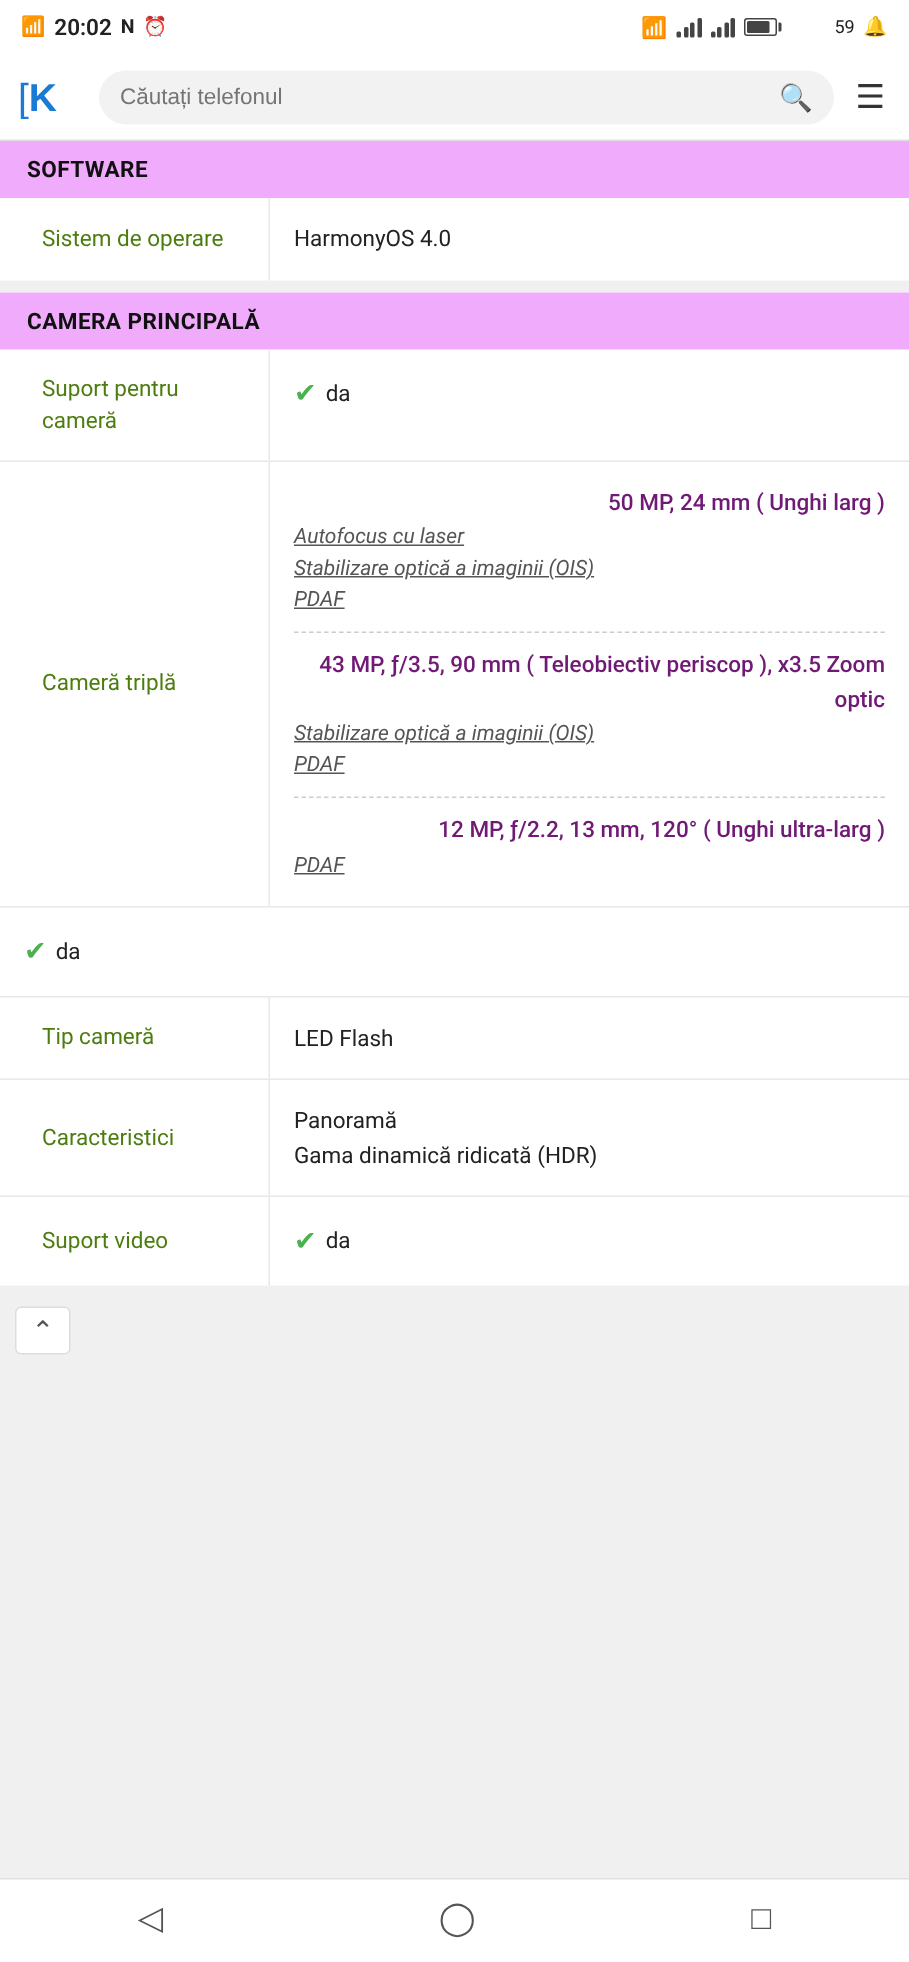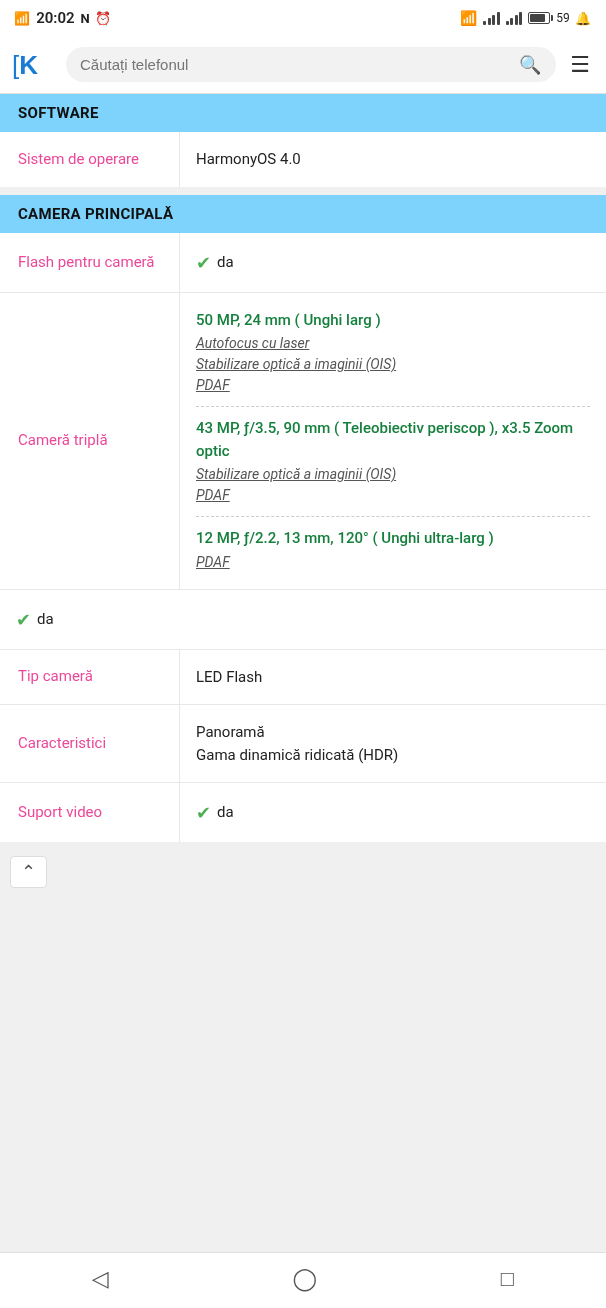--- a/index.html
+++ b/index.html
@@ -132,42 +132,42 @@
       flex: 1;
       background: #f0f0f0;
     }
 
     
     .section {
       background: #fff;
       margin-bottom: 8px;
     }
     .section-header {
-      background: #7dd3fc;
+      background: #f0abfc;
       padding: 10px 18px;
       font-weight: 700;
       font-size: 15px;
       color: #111;
       letter-spacing: 0.02em;
     }
 
     
     .spec-row {
       display: flex;
       border-bottom: 1px solid #e8e8e8;
       padding: 0;
     }
     .spec-row:last-child {
       border-bottom: none;
     }
     .spec-label {
       width: 180px;
       min-width: 180px;
-      padding: 16px 18px;
-      color: #ec4899;
+      padding: 16px 28px;
+      color: #4d7c0f;
       font-size: 15px;
       font-weight: 400;
       line-height: 1.4;
       border-right: 1px solid #e8e8e8;
       display: flex;
       align-items: center;
     }
     .spec-value {
       flex: 1;
       padding: 16px 16px;
@@ -194,22 +194,23 @@
       border-bottom: 1px dashed #ccc;
     }
     .camera-sub:last-child {
       border-bottom: none;
       margin-bottom: 0;
       padding-bottom: 0;
     }
     .camera-main-text {
       font-size: 15px;
       font-weight: 500;
-      color: #15803d;
+      color: #701a75;
       margin-bottom: 2px;
+      text-align: right;
     }
     .camera-sub-text {
       font-size: 14px;
       font-style: italic;
       color: #555;
       line-height: 1.5;
       text-decoration: underline;
     }
 
     
@@ -279,21 +280,21 @@
     </div>
     <div class="signal-bars">
       <div class="signal-bar" style="height:4px;"></div>
       <div class="signal-bar" style="height:7px;"></div>
       <div class="signal-bar" style="height:10px;"></div>
       <div class="signal-bar" style="height:13px;"></div>
     </div>
     <div class="battery-box">
       <div class="battery-fill"></div>
     </div>
-    <span style="font-size:12px;">59</span>
+    <span style="font-size:12px;margin-left:32px;">59</span>
     <span style="font-size:13px;">🔔</span>
   </div>
 </div>
 
 <div class="header">
   <div class="logo">
     <span class="logo-bracket">[</span>
     <span class="logo-k">K</span>
   </div>
   <div class="search-bar">
@@ -319,21 +320,21 @@
     </div>
   </div>
 
   <div class="section">
     <div class="section-header">
       <span>CAMERA PRINCIPALĂ</span>
     </div>
 
     <div class="spec-row">
       <div class="spec-label">
-        <span>Flash pentru cameră</span>
+        <span>Suport pentru cameră</span>
       </div>
       <div class="spec-value">
         <div class="check-row">
           <span class="check-green">✔</span>
           <span>da</span>
         </div>
       </div>
     </div>
 
     <div class="spec-row">

